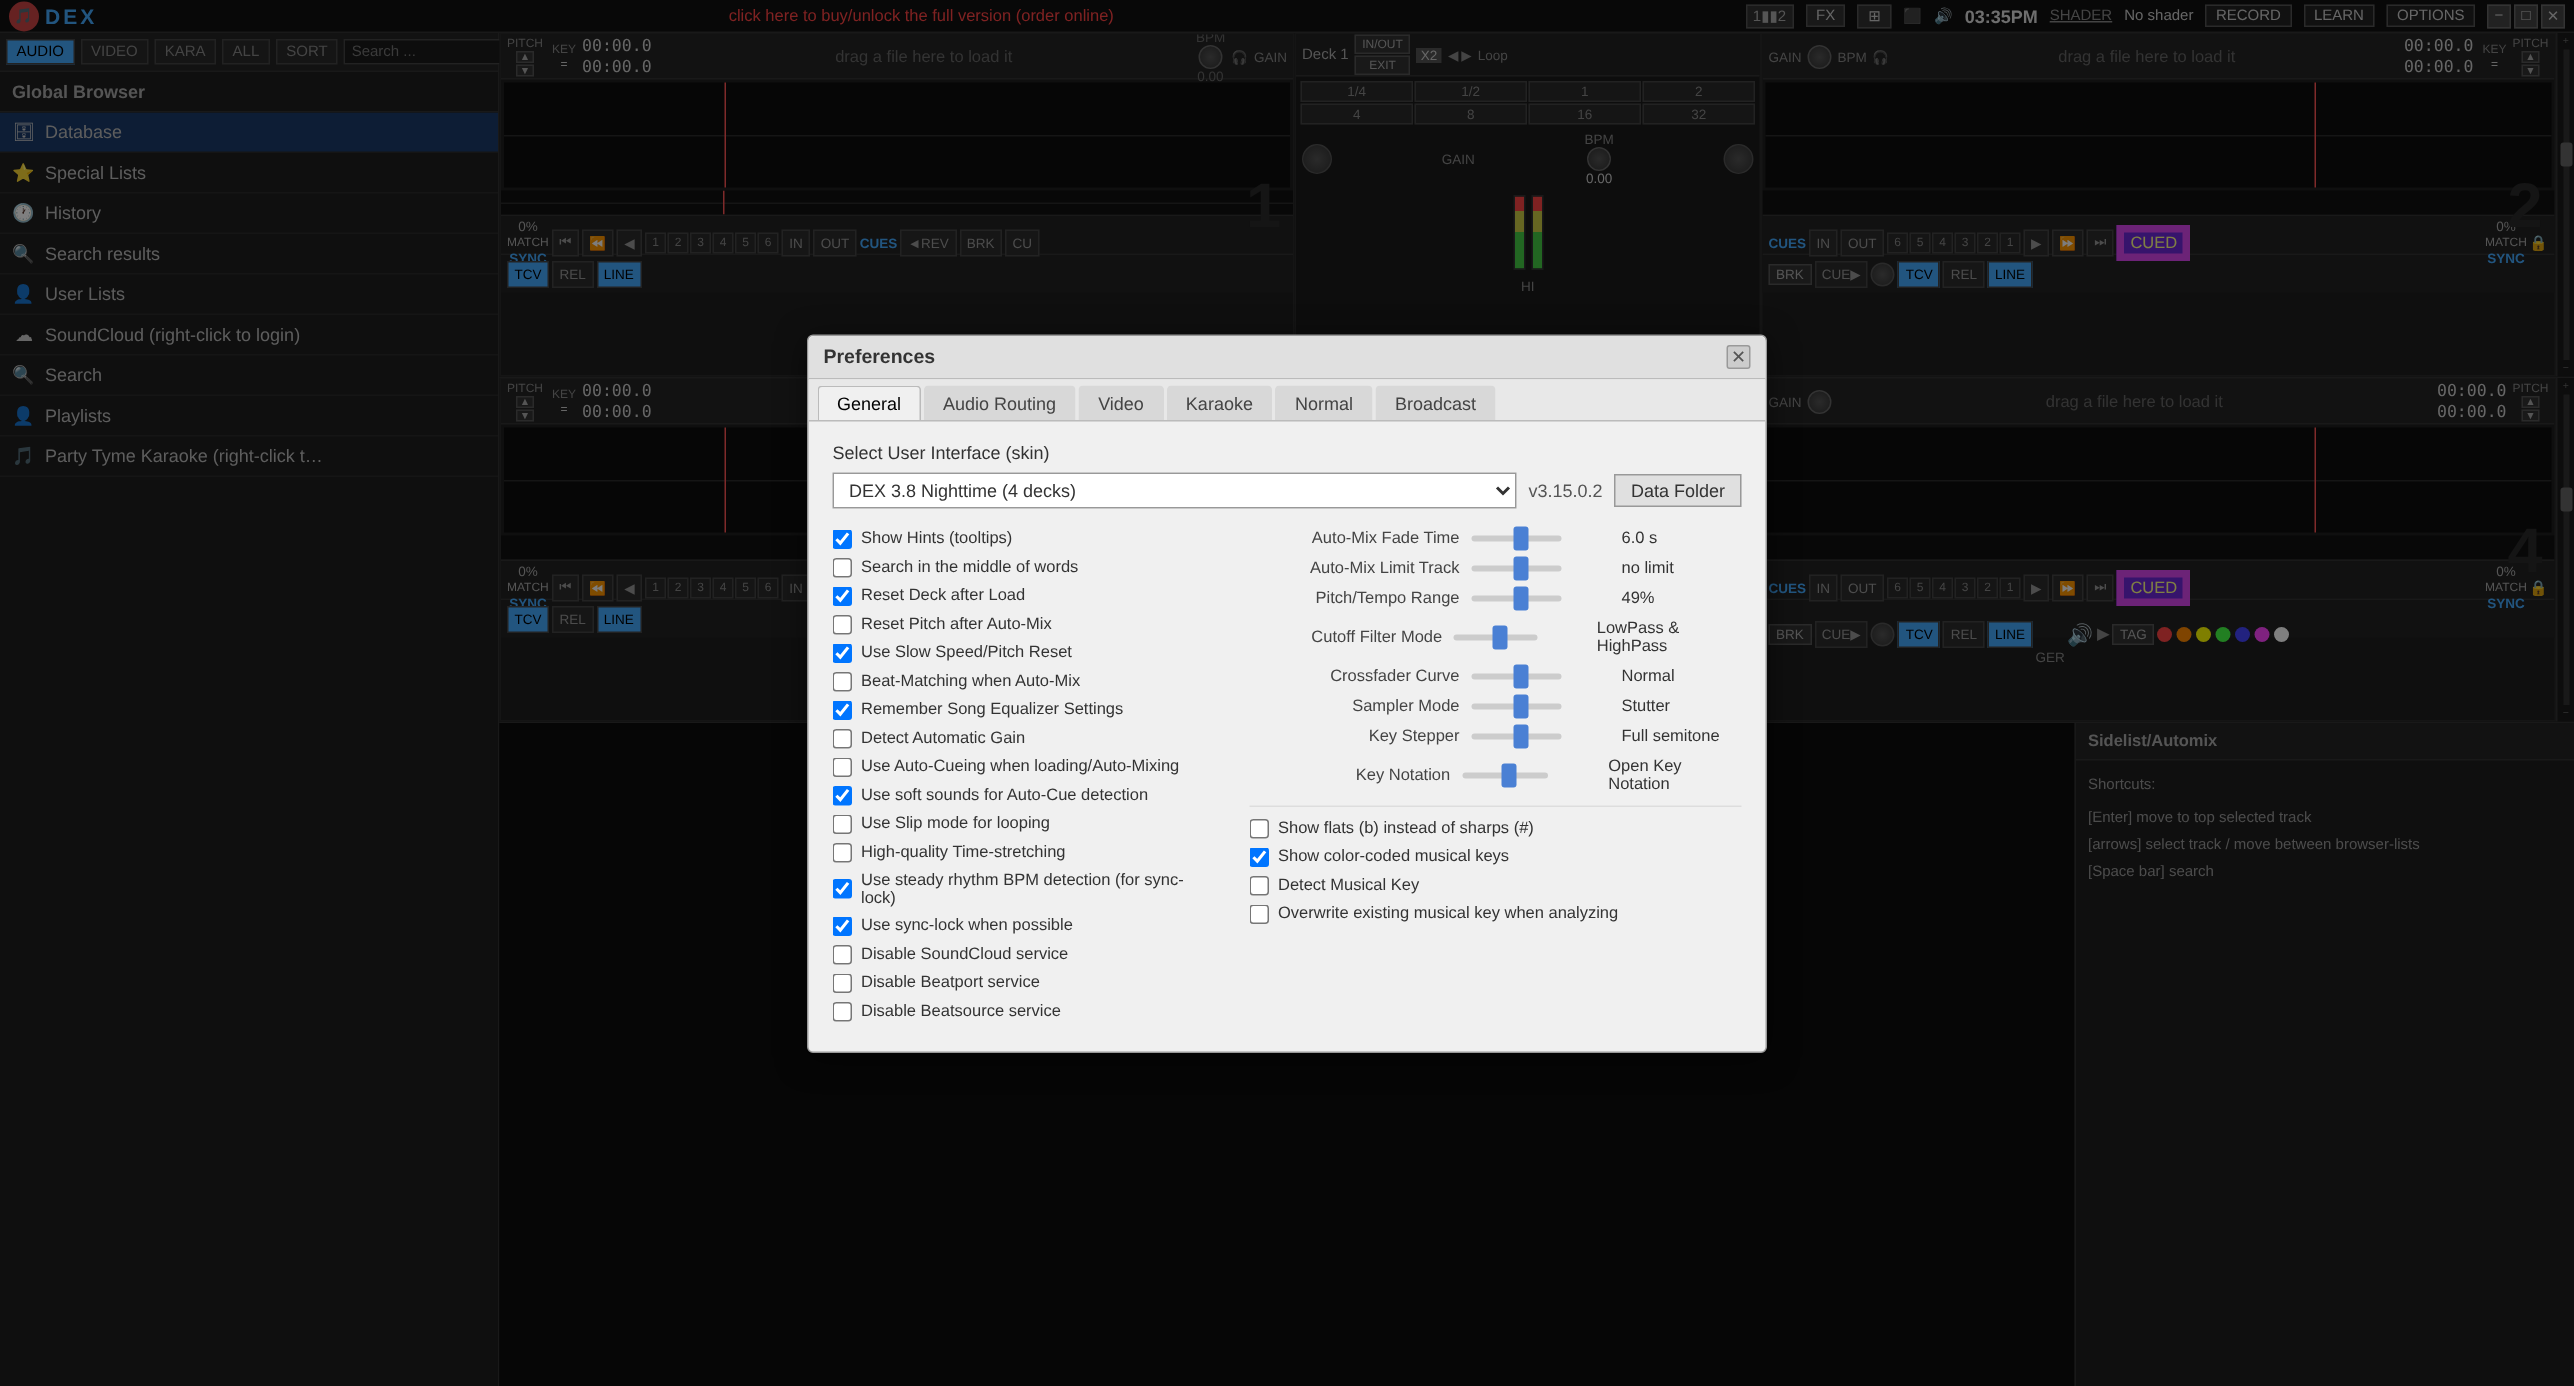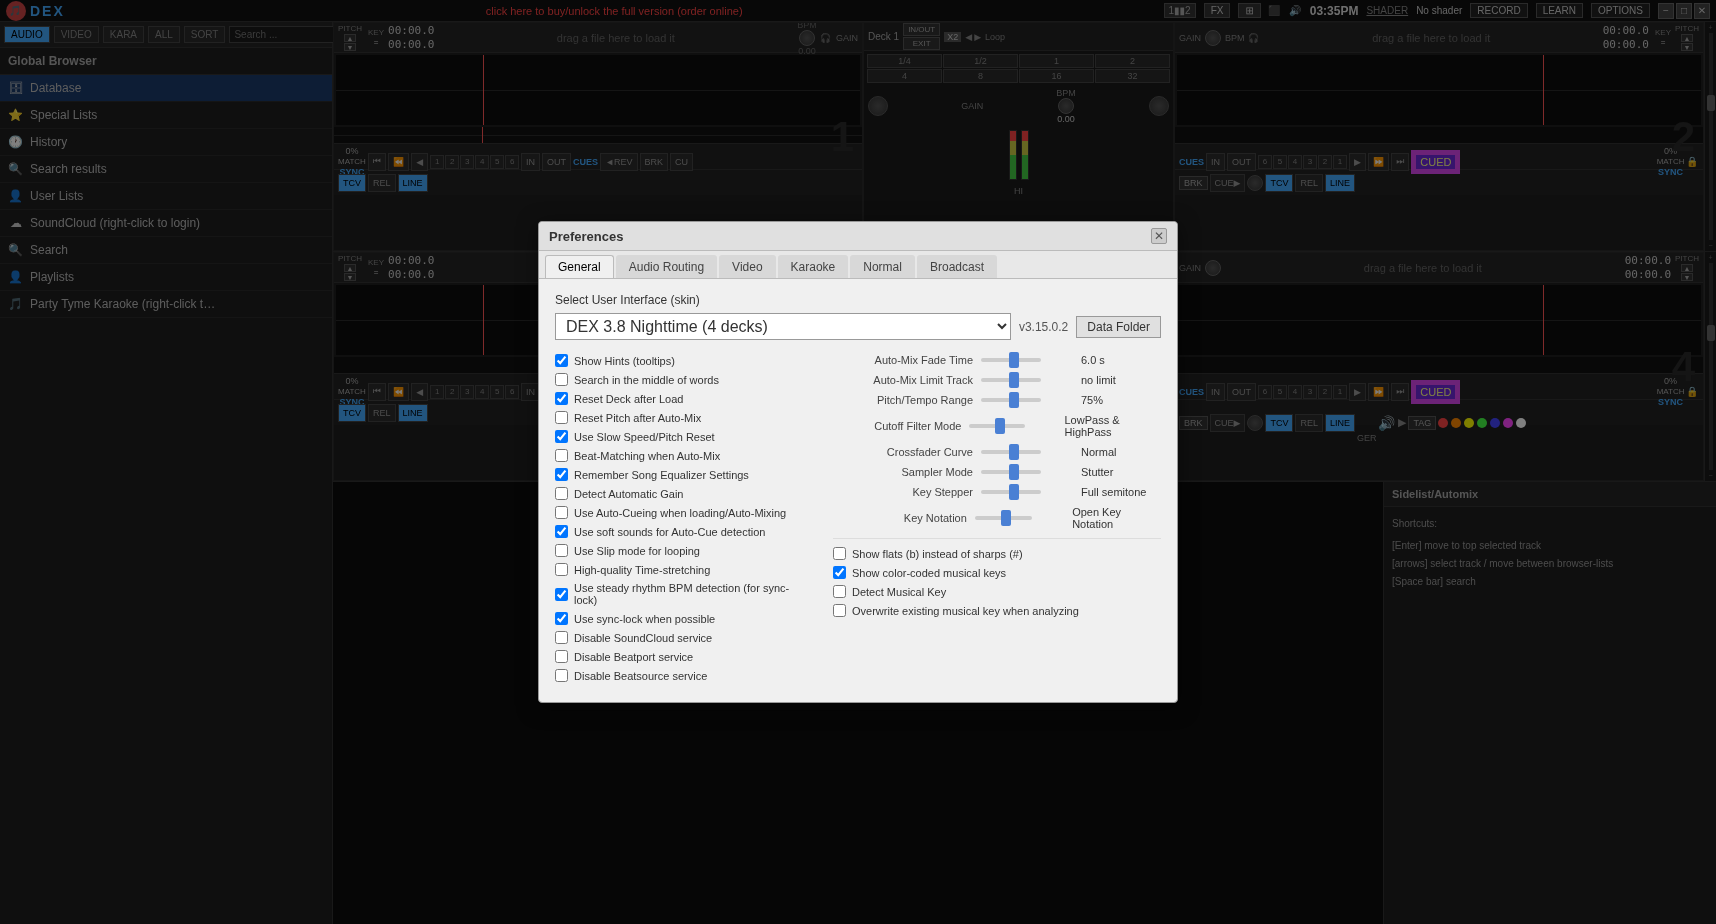--- a/index.html
+++ b/index.html
@@ -237,21 +237,21 @@
       margin-bottom: 14px;
     }
     .skin-label {
       font-size: 12px;
       color: #333;
       margin-bottom: 6px;
     }
     .skin-select {
       flex: 1;
       padding: 3px 6px;
-      font-size: 16px;
+      font-size: 12px;
       background: white;
       border: 1px solid #999;
       color: #333;
     }
     .version-label {
       font-size: 12px;
       color: #555;
     }
     .data-folder-btn {
       padding: 3px 10px;
@@ -1109,21 +1109,21 @@
             <div class="slider-control">
               <div class="slider-thumb"></div>
             </div>
             <span class="slider-value">no limit</span>
           </div>
           <div class="slider-row">
             <span class="slider-label">Pitch/Tempo Range</span>
             <div class="slider-control">
               <div class="slider-thumb"></div>
             </div>
-            <span class="slider-value">75%</span>
+            <span class="slider-value">49%</span>
           </div>
           <div class="slider-row">
             <span class="slider-label">Cutoff Filter Mode</span>
             <div class="slider-control">
               <div class="slider-thumb"></div>
             </div>
             <span class="slider-value">LowPass &amp; HighPass</span>
           </div>
           <div class="slider-row">
             <span class="slider-label">Crossfader Curve</span>

